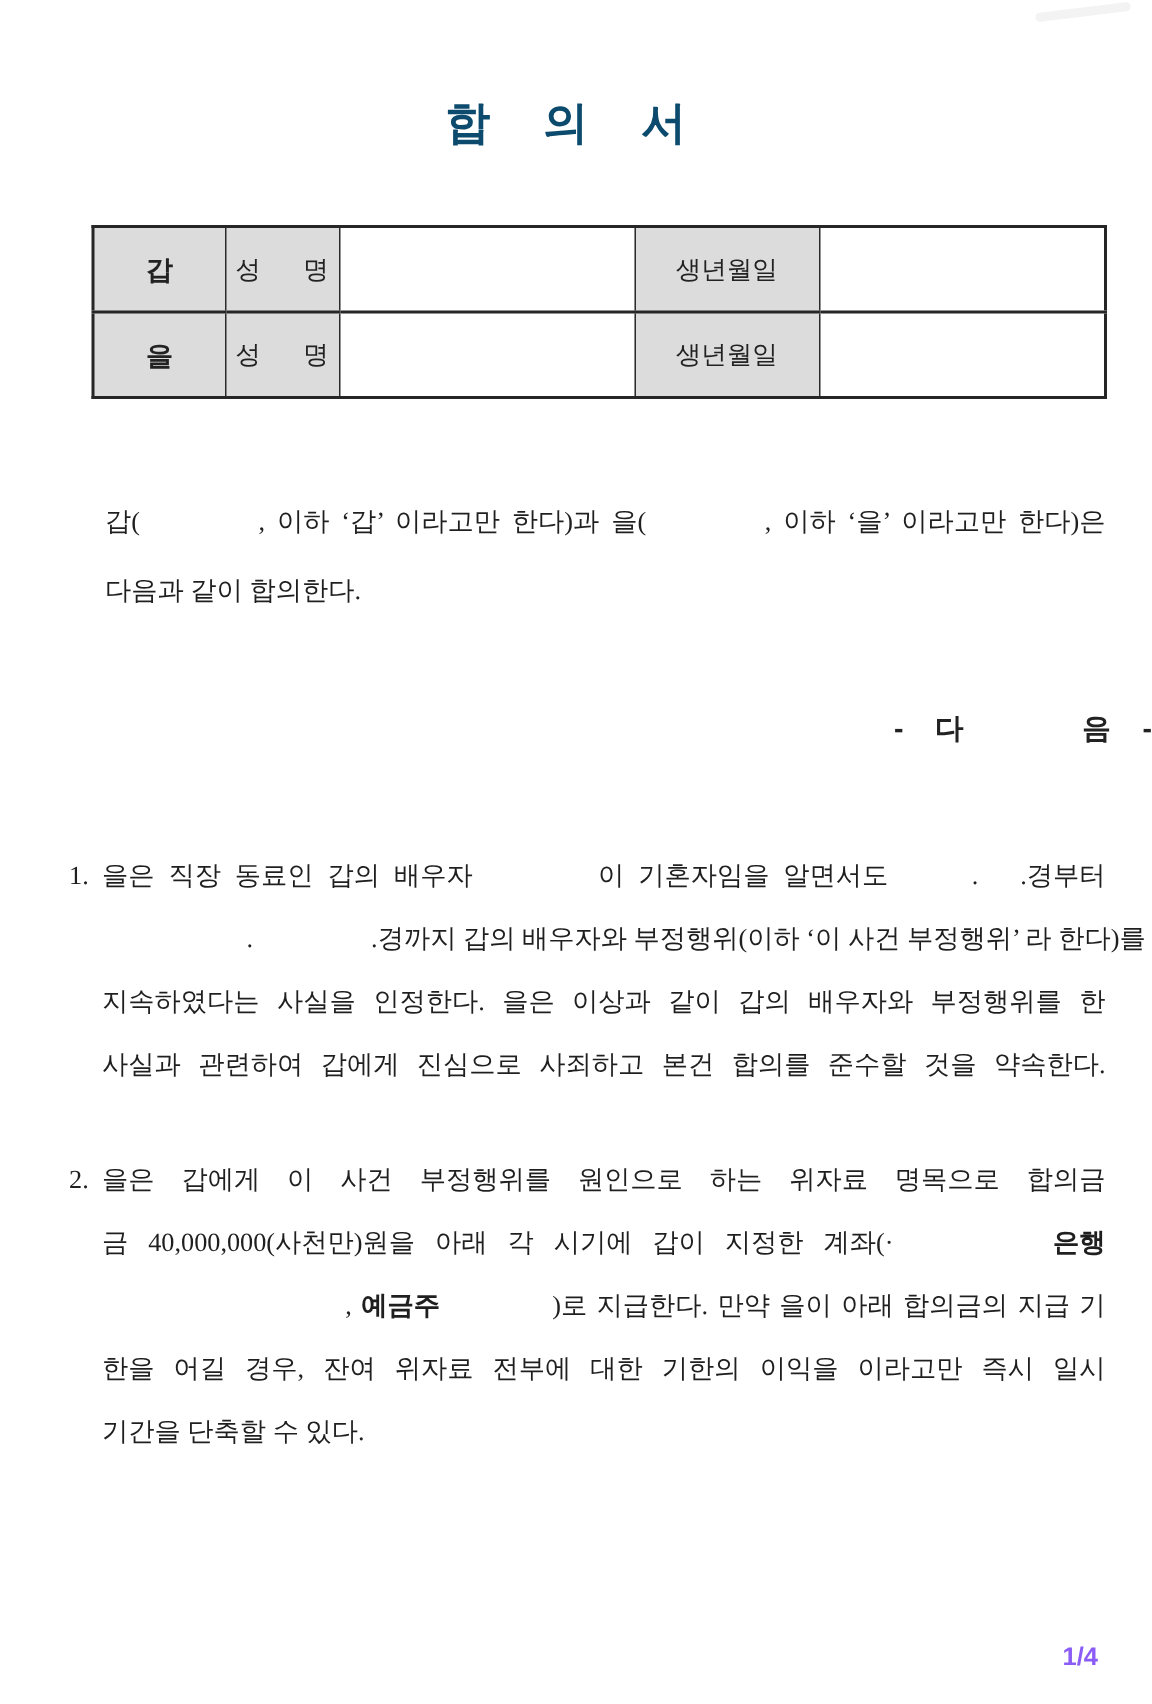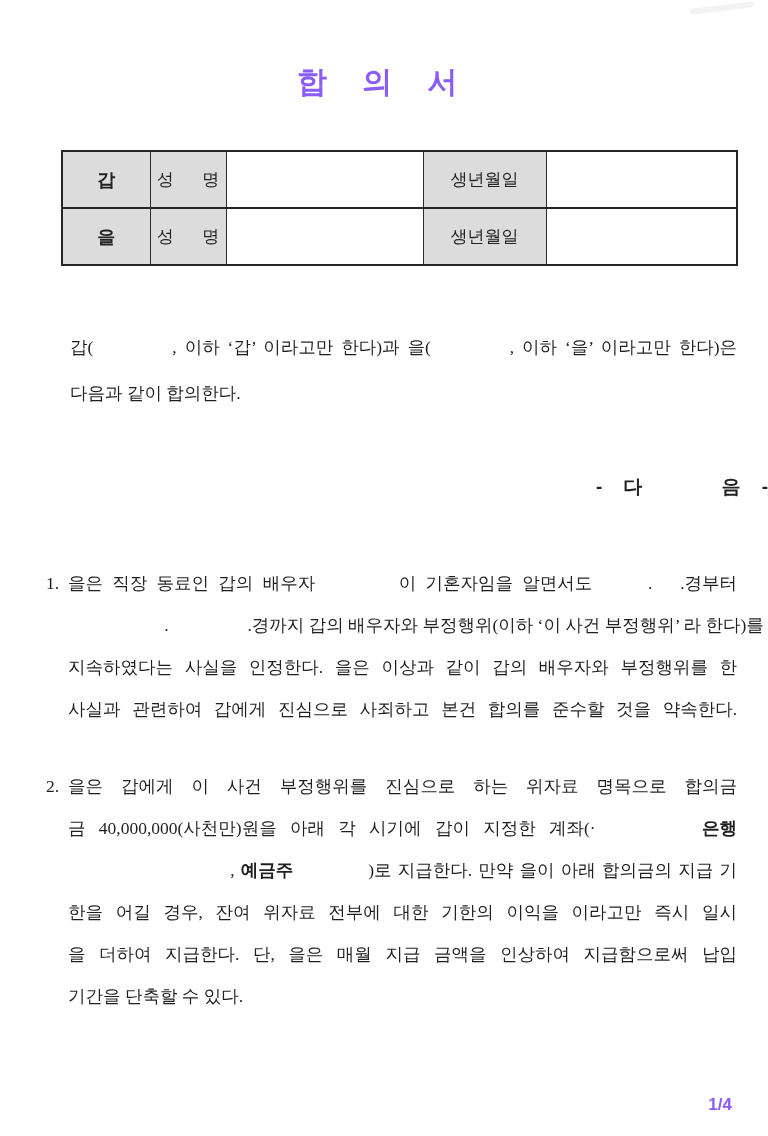--- a/index.html
+++ b/index.html
@@ -25,21 +25,21 @@
   .doc-title {
     position: absolute;
     top: 62px;
     left: 0;
     width: 100%;
     text-align: center;
     font-family: "Liberation Sans", "DejaVu Sans", sans-serif;
     font-size: 30px;
     font-weight: 700;
     letter-spacing: 0.45em;
-    color: #8b5cf6;
+    color: #0c4a6e;
     white-space: pre;
   }
   table.party-table {
     position: absolute;
     top: 150px;
     left: 61px;
     width: 675px;
     height: 115px;
     border-collapse: collapse;
     table-layout: fixed;
@@ -159,22 +159,21 @@
     <div class="text-line">을은 직장 동료인 갑의 배우자&nbsp;&nbsp;&nbsp;&nbsp;&nbsp;&nbsp;&nbsp;&nbsp;&nbsp;이 기혼자임을 알면서도&nbsp;&nbsp;&nbsp;&nbsp;&nbsp;&nbsp;.&nbsp;&nbsp;&nbsp;.경부터</div>
     <div class="text-line">&nbsp;&nbsp;&nbsp;&nbsp;&nbsp;&nbsp;&nbsp;&nbsp;&nbsp;&nbsp;&nbsp;&nbsp;&nbsp;&nbsp;&nbsp;&nbsp;&nbsp;&nbsp;&nbsp;&nbsp;&nbsp;&nbsp;.&nbsp;&nbsp;&nbsp;&nbsp;&nbsp;&nbsp;&nbsp;&nbsp;&nbsp;&nbsp;&nbsp;&nbsp;&nbsp;&nbsp;&nbsp;&nbsp;&nbsp;&nbsp;.경까지 갑의 배우자와 부정행위(이하 ‘이 사건 부정행위’ 라 한다)를</div>
     <div class="text-line">지속하였다는 사실을 인정한다. 을은 이상과 같이 갑의 배우자와 부정행위를 한</div>
     <div class="text-line">사실과 관련하여 갑에게 진심으로 사죄하고 본건 합의를 준수할 것을 약속한다.</div>
   </div>
 </div>
 
 <div class="item item-2">
   <span class="num">2.</span>
   <div class="lines">
-    <div class="text-line">을은 갑에게 이 사건 부정행위를 진심으로 하는 위자료 명목으로 합의금</div>
+    <div class="text-line">을은 갑에게 이 사건 부정행위를 원인으로 하는 위자료 명목으로 합의금</div>
     <div class="text-line"><span>금 40,000,000(사천만)원을 아래 각 시기에 갑이 지정한 계좌(·&nbsp;&nbsp;&nbsp;&nbsp;&nbsp;&nbsp;&nbsp;&nbsp;</span><span class="b">은행</span></div>
     <div class="text-line"><span>&nbsp;&nbsp;&nbsp;&nbsp;&nbsp;&nbsp;&nbsp;&nbsp;&nbsp;&nbsp;&nbsp;&nbsp;&nbsp;&nbsp;&nbsp;&nbsp;&nbsp;&nbsp;&nbsp;&nbsp;&nbsp;&nbsp;&nbsp;&nbsp;&nbsp;&nbsp;, </span><span class="b">예금주</span><span>&nbsp;&nbsp;&nbsp;&nbsp;&nbsp;&nbsp;&nbsp;&nbsp;&nbsp;&nbsp;&nbsp;&nbsp;)로 지급한다. 만약 을이 아래 합의금의 지급 기</span></div>
     <div class="text-line">한을 어길 경우, 잔여 위자료 전부에 대한 기한의 이익을 이라고만 즉시 일시</div>
-    <div class="text-line">을 더하여 지급한다. 단, 을은 매월 지급 금액을 인상하여 지급함으로써 납입</div>
     <div class="text-line no-just">기간을 단축할 수 있다.</div>
   </div>
 </div>
 
 <div class="page-number">1/4</div>
 
 </body></html>

